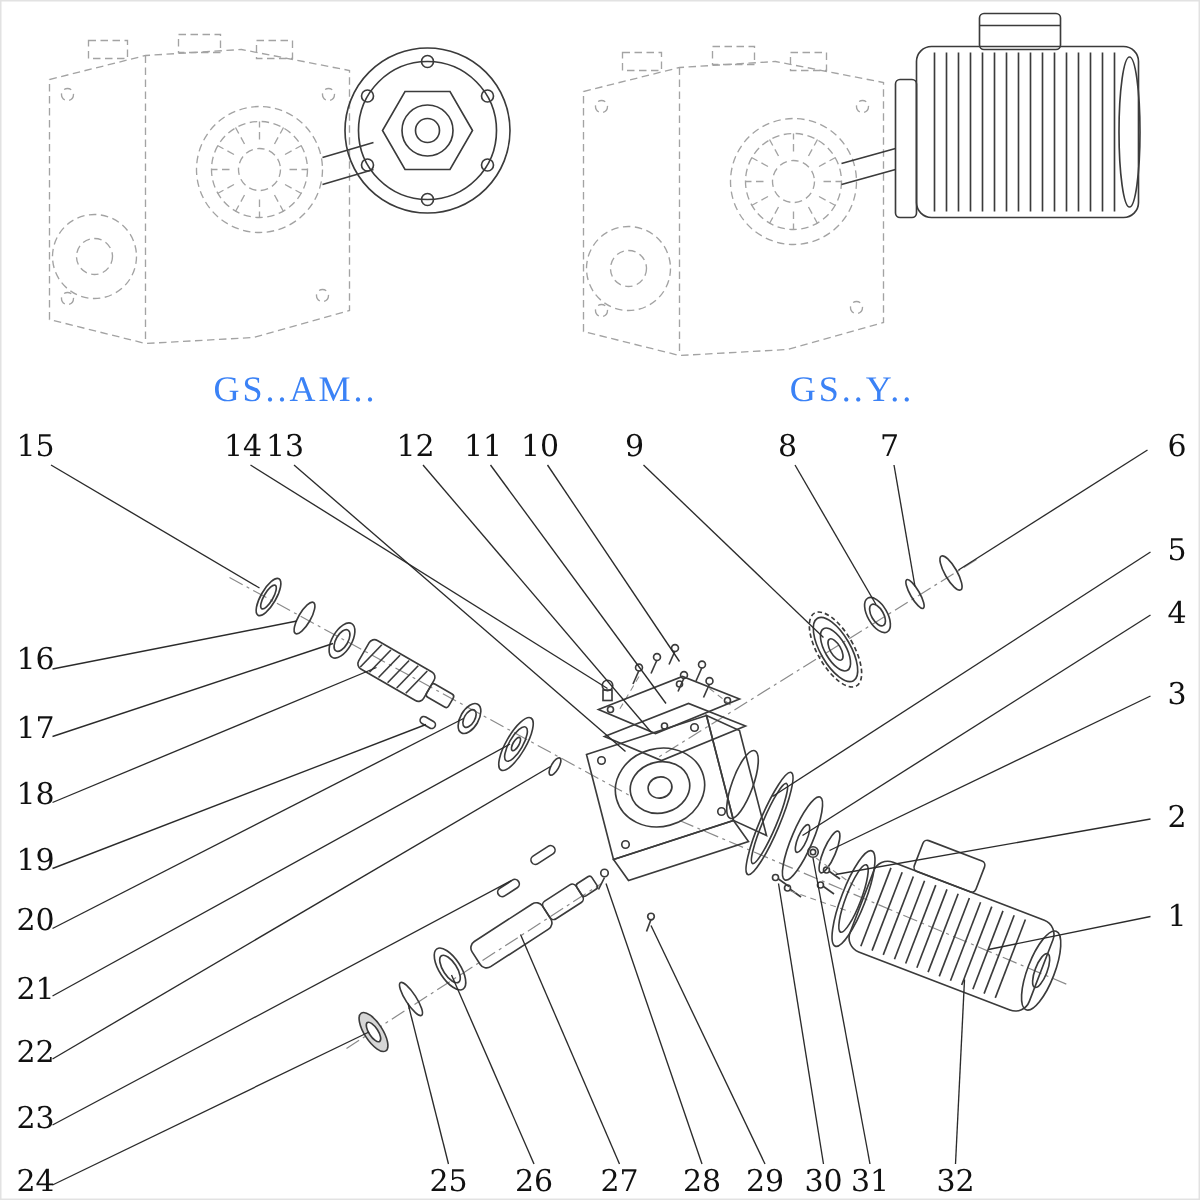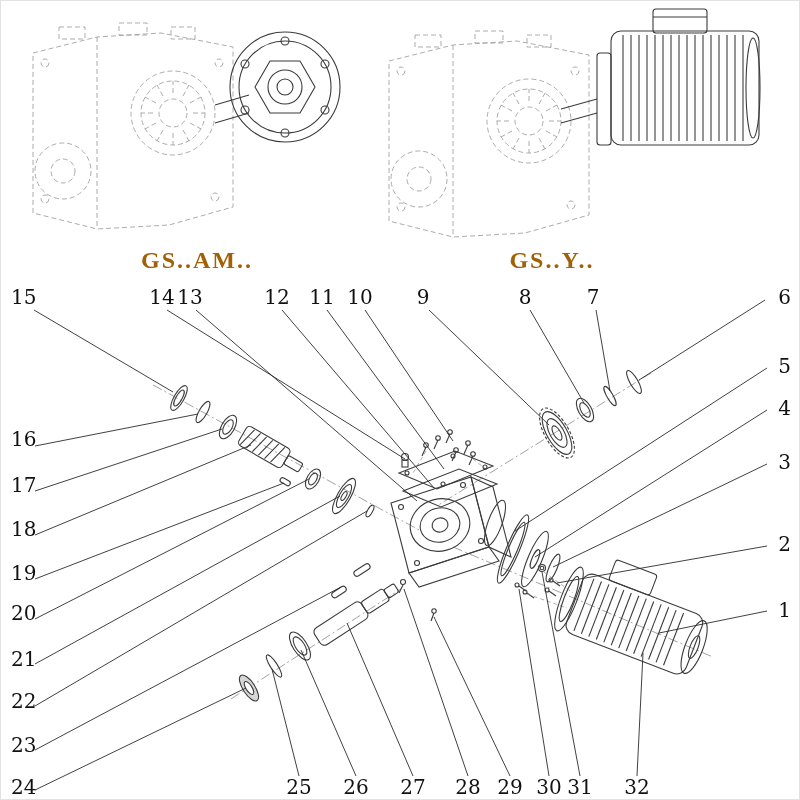--- a/index.html
+++ b/index.html
@@ -2,21 +2,21 @@
 <html><head>
 <meta charset="utf-8">
 <style>
   html,body{margin:0;padding:0;background:#fff;}
   body{width:800px;height:800px;overflow:hidden;}
   .canvas{position:relative;width:798px;height:798px;background:#fff;border:1px solid #e2e2e2;}
   .canvas > svg{position:absolute;left:0;top:0;}
   .variant-label{
     position:absolute;
     font-family:"Liberation Serif","DejaVu Serif",serif;
-    font-weight:700;font-size:24px;letter-spacing:2px;color:#a16207;
+    font-weight:400;font-size:24px;letter-spacing:2px;color:#3b82f6;
     transform:translateX(-50%);white-space:nowrap;
   }
   .callout{
     font-family:"DejaVu Serif","Liberation Serif",serif;
     font-size:20px;fill:#111;
   }
   .leader{stroke:#2b2b2b;stroke-width:0.9;}
   .solid{stroke:#3b3b3b;stroke-width:1.1;fill:none;}
   .phantom{stroke:#a3a3a3;stroke-width:0.9;fill:none;stroke-dasharray:5 3;}
   .axis{stroke:#8a8a8a;stroke-width:0.8;fill:none;stroke-dasharray:10 3 2 3;}
@@ -345,15 +345,15 @@
         <line x1="548" y1="775" x2="518" y2="588" class="leader"></line>
         <text x="548" y="793" text-anchor="middle" class="callout">30</text>
         <line x1="579" y1="775" x2="541" y2="571" class="leader"></line>
         <text x="579" y="793" text-anchor="middle" class="callout">31</text>
         <line x1="636" y1="775" x2="642" y2="652" class="leader"></line>
         <text x="636" y="793" text-anchor="middle" class="callout">32</text>
       </g>
   </svg>
 
   <div class="variant-label" style="left:196px;top:246px;">GS..AM..</div>
-  <div class="variant-label" style="left:551px;top:246px;">GS..Y..</div>
+  <div class="variant-label" style="left:567px;top:246px;">GS..Y..</div>
 
 </div>
 
 </body></html>

